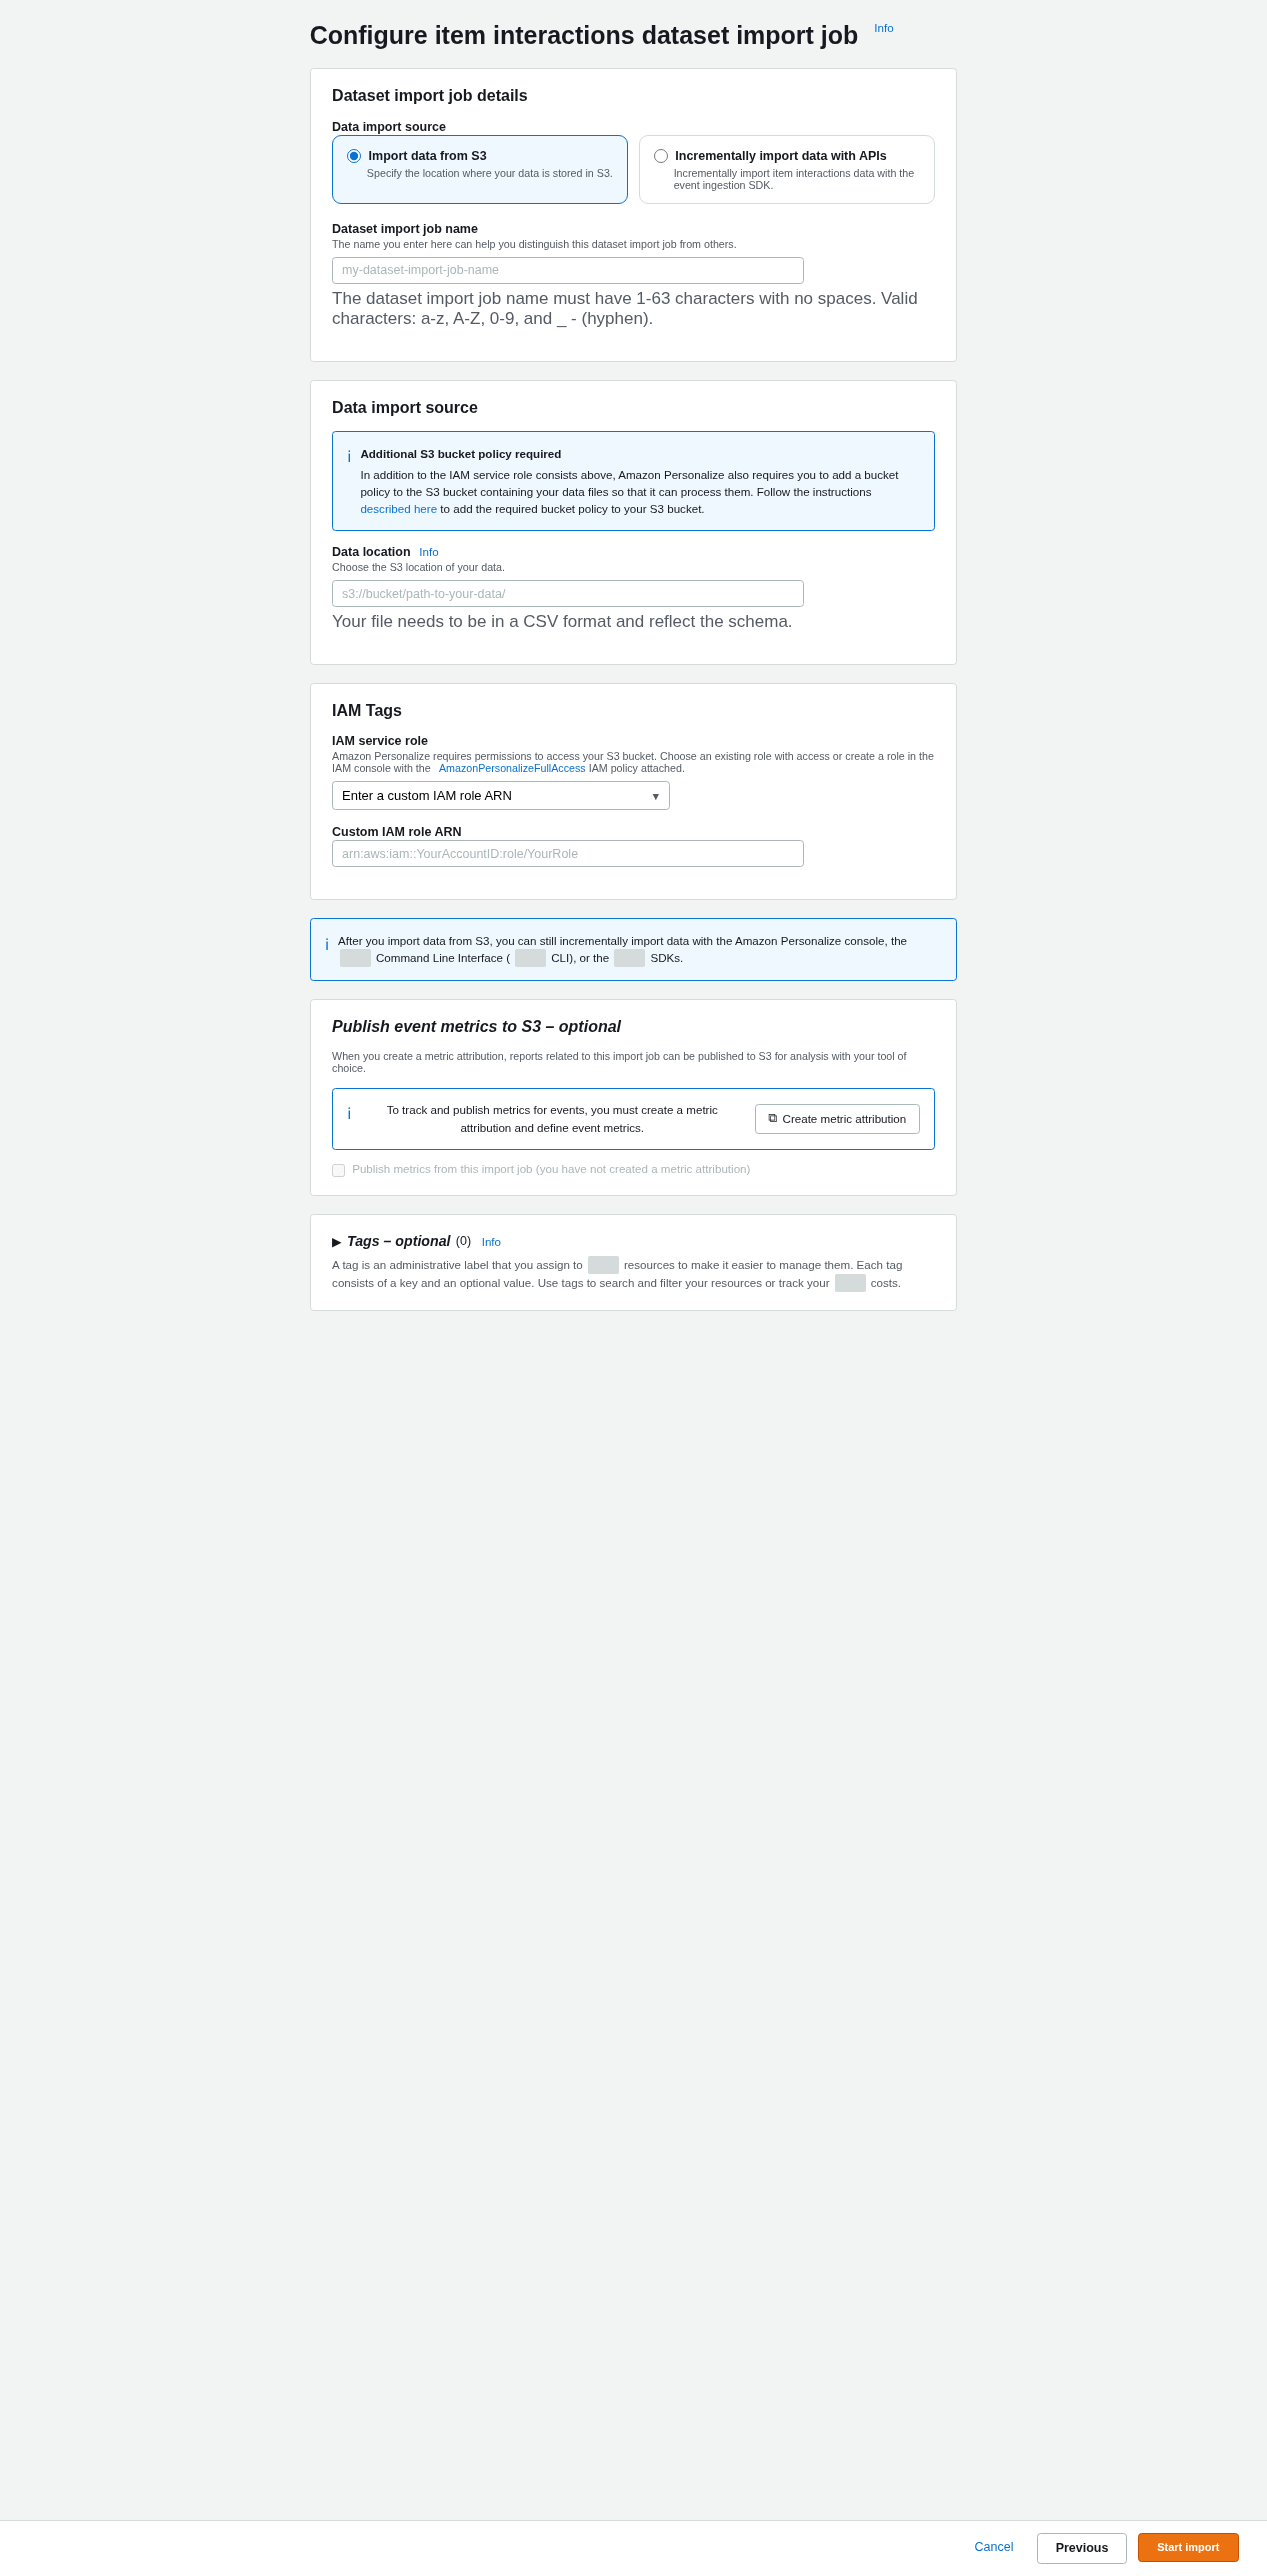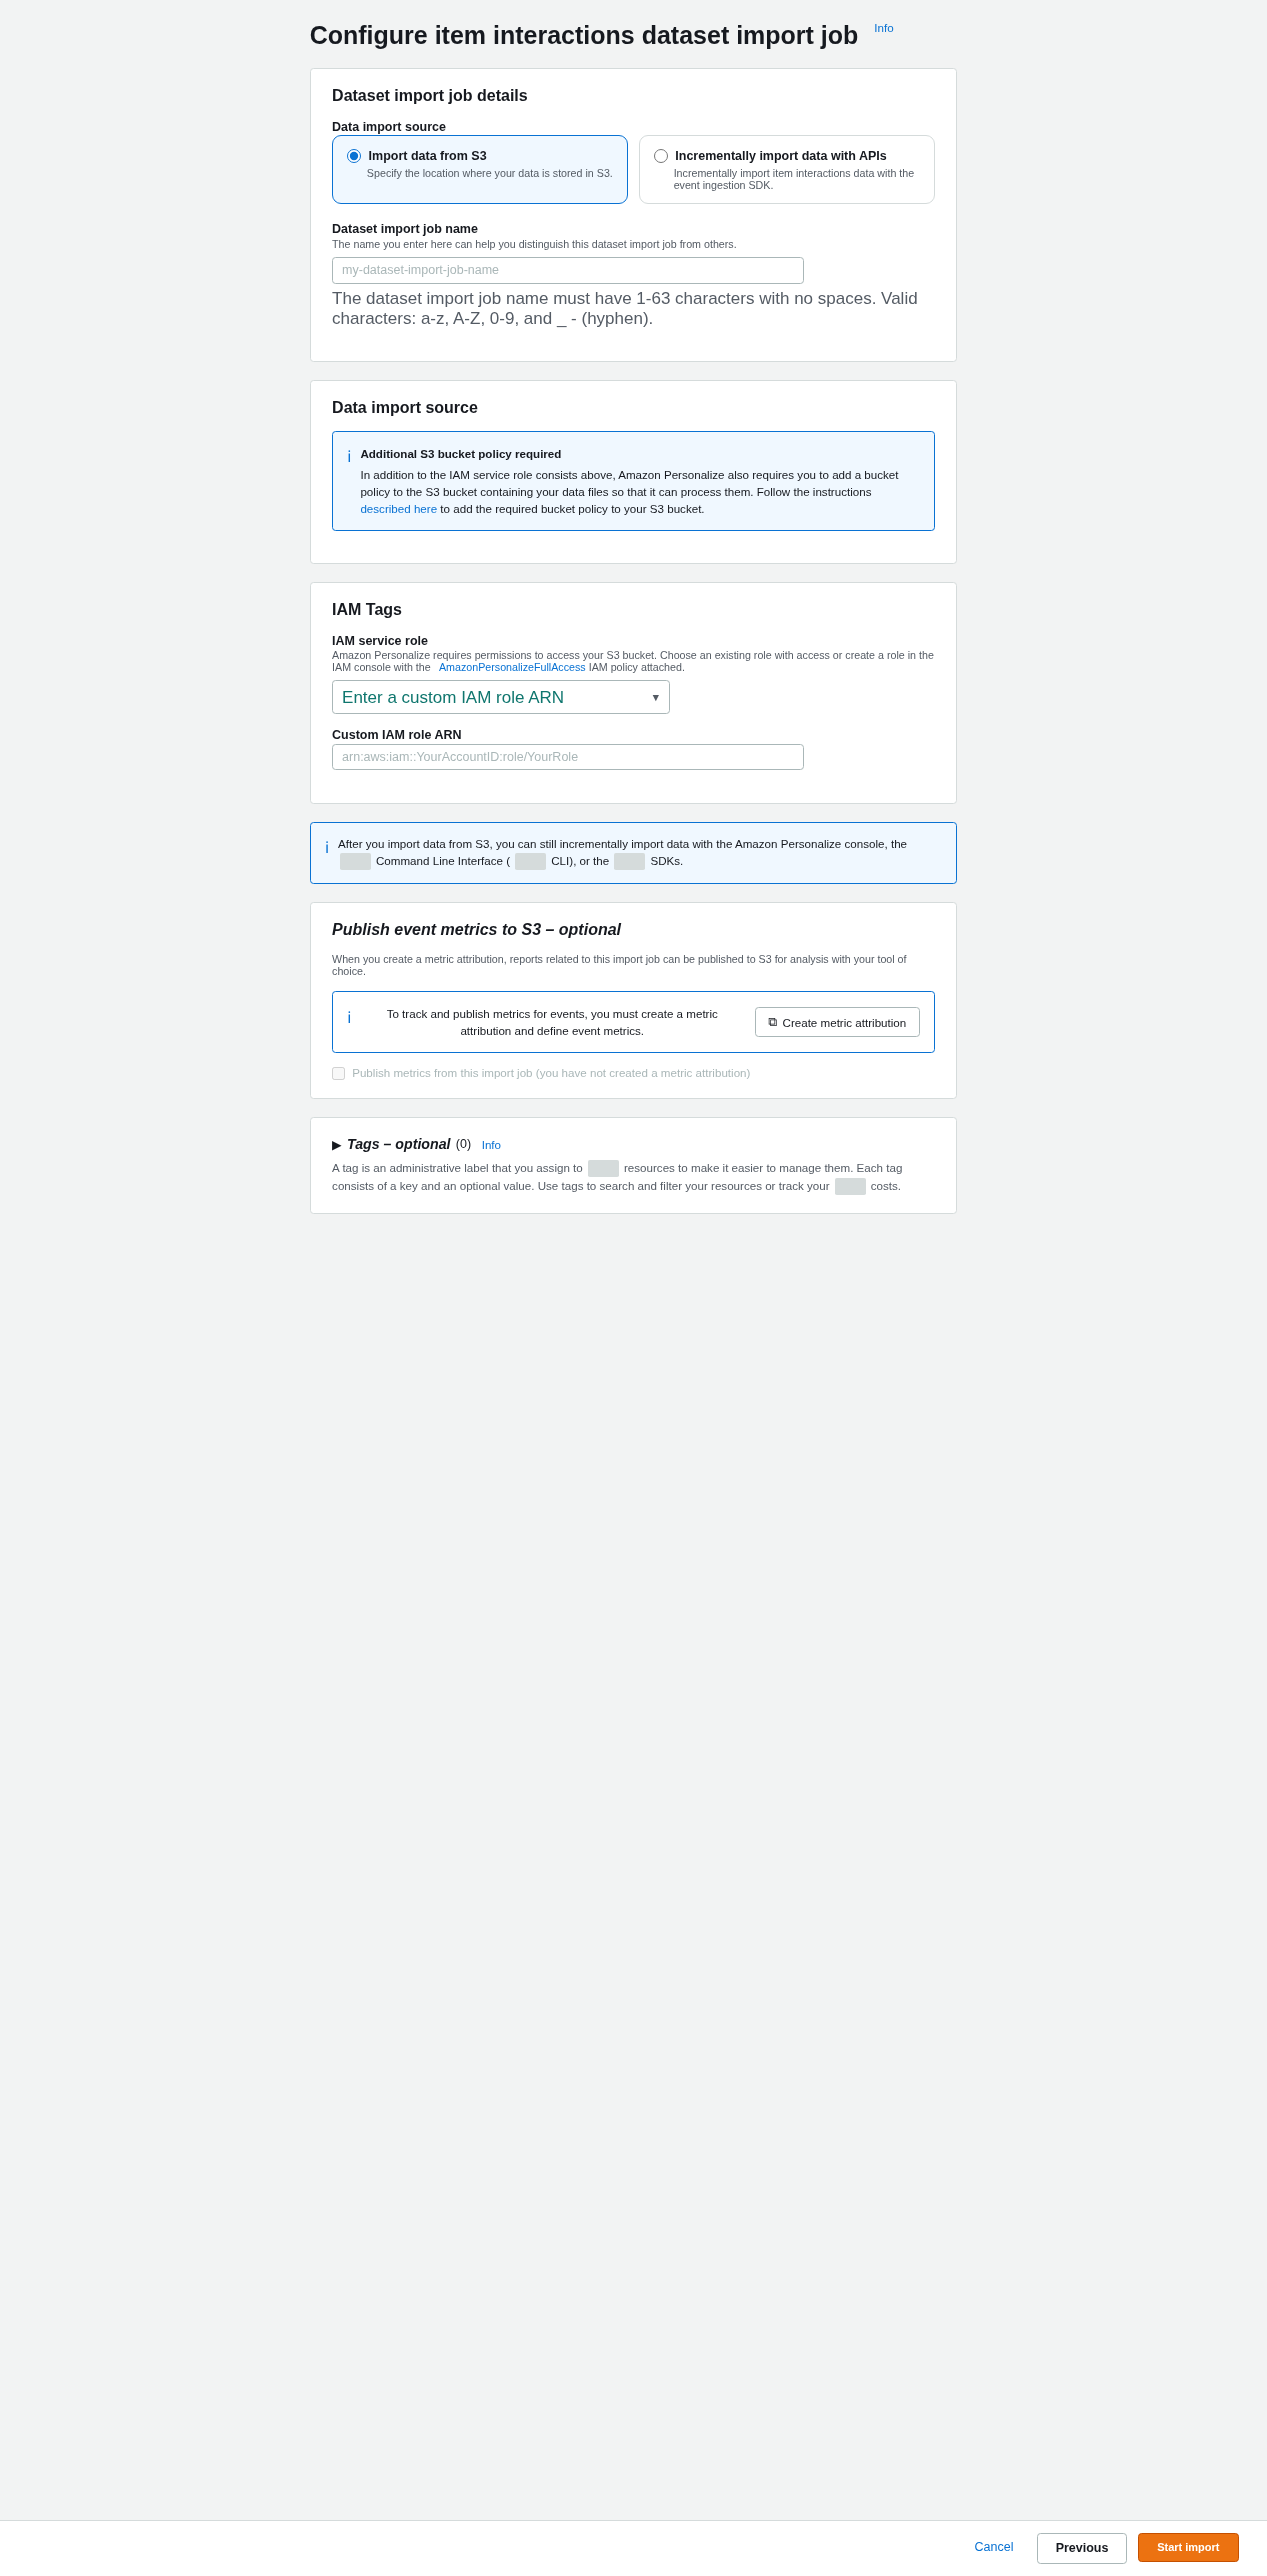--- a/index.html
+++ b/index.html
@@ -149,22 +149,22 @@
       position: relative;
       display: inline-block;
       width: 100%;
       max-width: 338px;
     }
     .select-field {
       width: 100%;
       padding: 6.2px 28.5px 6.2px 9px;
       border: 0.9px solid #aab7b8;
       border-radius: 3.6px;
-      font-size: 17px;
-      color: #0f766e;
+      font-size: 13px;
+      color: #000000;
       background: #fff;
       appearance: none;
       cursor: pointer;
       outline: none;
     }
     .select-arrow {
       position: absolute;
       right: 9px;
       top: 50%;
       transform: translateY(-50%);
@@ -374,20 +374,29 @@
     <div class="info-box">
       <span class="info-box-icon">ℹ</span>
       <div class="info-box-text">
         <div class="info-box-title">Additional S3 bucket policy required</div>
         <span>In addition to the IAM service role consists above, Amazon Personalize also requires you to add a bucket policy to the S3 bucket containing your data files so that it can process them. Follow the instructions</span>
         <a class="info-box-text">described here</a>
         <span>to add the required bucket policy to your S3 bucket.</span>
       </div>
     </div>
 
+    <div class="field-row">
+      <div class="field-label">
+        <span>Data location</span>
+        <a class="inline-info">Info</a>
+      </div>
+      <div class="field-desc">Choose the S3 location of your data.</div>
+      <input type="text" class="text-input field-input-limited" placeholder="s3://bucket/path-to-your-data/" style="">
+      <div class="field-hint">Your file needs to be in a CSV format and reflect the schema.</div>
+    </div>
   </div>
 
   <div class="section-card">
     <div class="section-title">IAM Tags</div>
 
     <div class="field-row">
       <div class="field-label">IAM service role</div>
       <div class="field-desc">
         <span>Amazon Personalize requires permissions to access your S3 bucket. Choose an existing role with access or create a role in the IAM console with the</span>
         <a class="inline-info" style="font-size:10.7px;">AmazonPersonalizeFullAccess</a>

